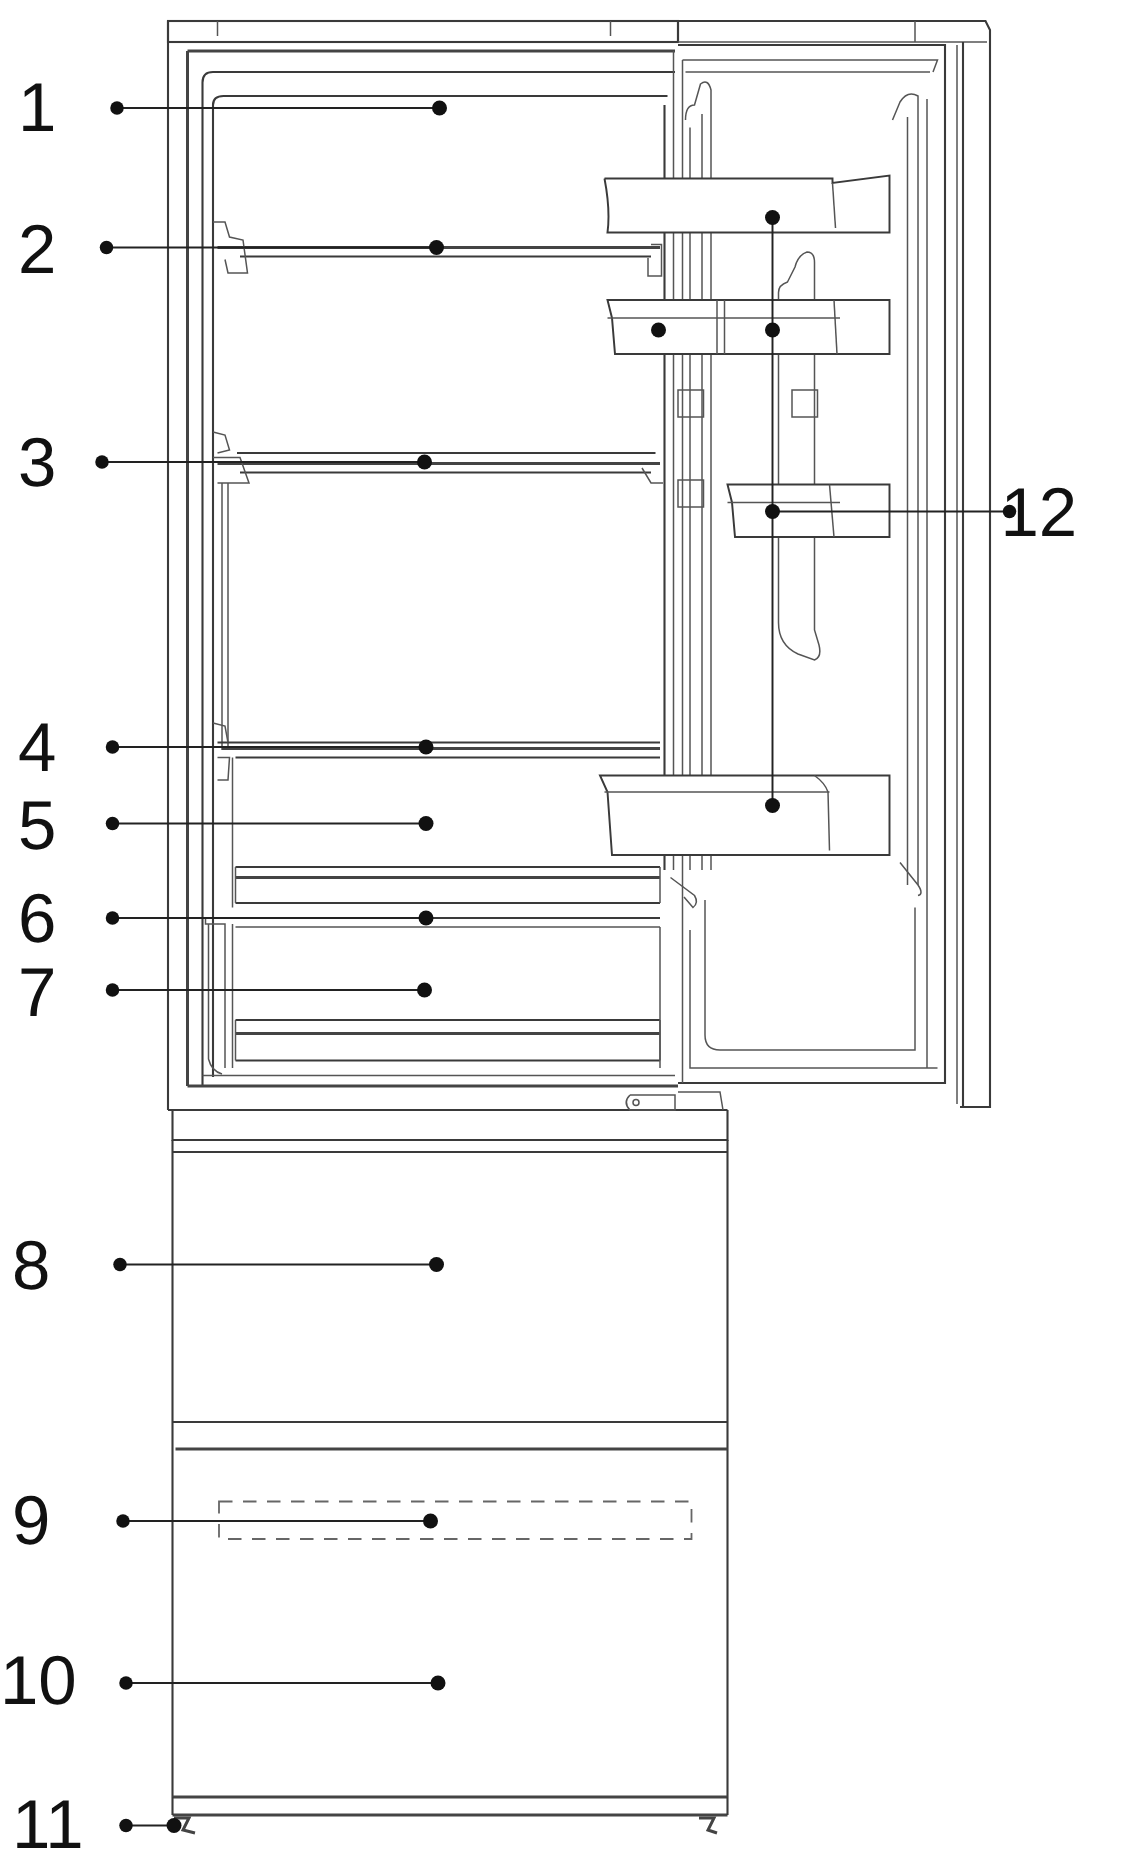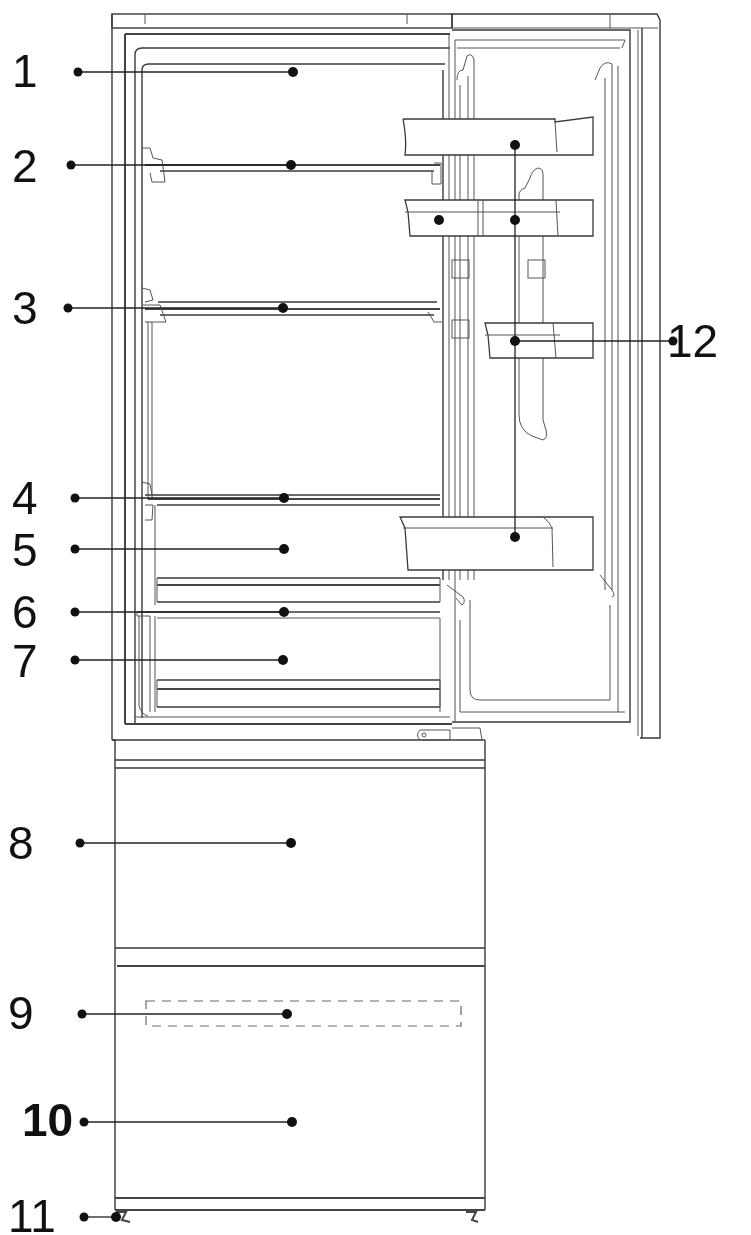--- a/index.html
+++ b/index.html
@@ -236,15 +236,15 @@
 
 <div class="num" style="left:12px;top:48px;">1</div>
 <div class="num" style="left:12px;top:143px;">2</div>
 <div class="num" style="left:12px;top:285px;">3</div>
 <div class="num" style="left:12px;top:475px;">4</div>
 <div class="num" style="left:12px;top:527px;">5</div>
 <div class="num" style="left:12px;top:589px;">6</div>
 <div class="num" style="left:12px;top:638px;">7</div>
 <div class="num" style="left:8px;top:820px;">8</div>
 <div class="num" style="left:8px;top:990px;">9</div>
-<div class="num" style="left:22px;top:1097px;font-weight:bold;">10</div>
+<div class="num" style="left:0;top:1097px;">10</div>
 <div class="num" style="left:8px;top:1193px;">11</div>
 <div class="num" style="left:667px;top:318px;">12</div>
 
 </body></html>

